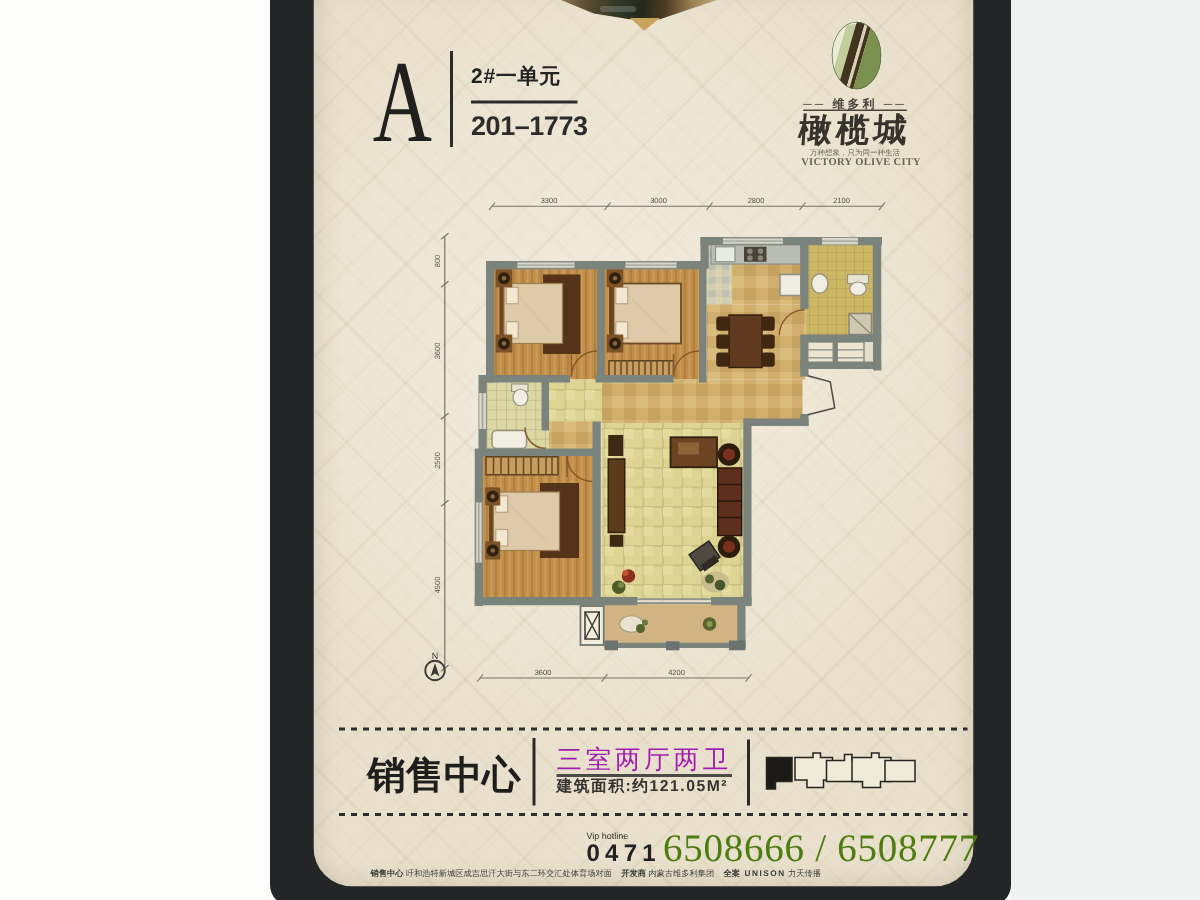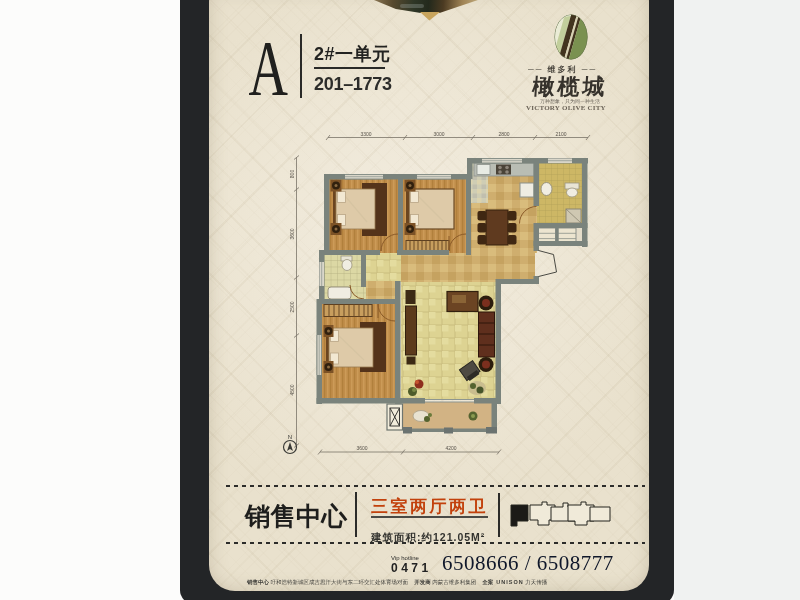--- a/index.html
+++ b/index.html
@@ -31,21 +31,21 @@
 
 <div class="abs" style="left:400px;top:4px;width:24px;height:4px;background:#aab2ae;opacity:.3;border-radius:2px;"></div>
 
 <div class="abs" style="left:420px;top:12px;width:20px;height:8.5px;clip-path:polygon(0 0,100% 0,47% 100%);background:#c8a45c;"></div>
 
 <div class="abs" style="left:241px;top:29px;width:50px;height:78px;font-family:'Liberation Serif',serif;
   font-size:78px;line-height:78px;color:#20201e;text-align:center;transform:scaleX(0.70);">A</div>
 
 <div class="abs" style="left:300px;top:34px;width:2px;height:64px;background:#2a2a28;"></div>
 
-<div class="abs" style="left:314px;top:42px;font-size:18px;font-weight:bold;color:#232321;letter-spacing:0.5px;">2#一单元</div>
+<div class="abs" style="left:314px;top:42px;font-size:14px;font-weight:bold;color:#232321;letter-spacing:0.5px;">2#一单元</div>
 
 <div class="abs" style="left:314px;top:67px;width:71px;height:2px;background:#2a2a28;"></div>
 
 <div class="abs" style="left:314px;top:74px;font-size:18px;font-weight:bold;color:#2c2c2a;letter-spacing:-0.3px;">201–1773</div>
 
 <svg class="abs" style="left:548px;top:12px;" width="46" height="52" viewBox="0 0 46 52">
   <defs>
     <clipPath id="olv">
         <ellipse cx="23" cy="25" rx="16.5" ry="22.5"></ellipse>
       </clipPath>
@@ -58,27 +58,27 @@
       <rect x="22.5" y="-10" width="2" height="72" fill="#d8d2b4"></rect>
       <rect x="24.5" y="-10" width="2.5" height="72" fill="#42341f"></rect>
       <rect x="27" y="-10" width="14" height="72" fill="#7a9150"></rect>
       <rect x="41" y="-10" width="15" height="72" fill="#5b7540"></rect>
     </g>
     <path d="M6 10 C10 4 16 0 23 0 L23 4 C17 4 11 7 8 13 Z" fill="#f6f6ec" opacity="0.8"></path>
     <ellipse cx="23" cy="25" rx="16.5" ry="22.5" fill="none" stroke="#5d6b46" stroke-width="1"></ellipse>
   </g>
 </svg>
 
-<div class="abs" style="left:528px;top:64px;width:84px;text-align:left;font-size:8px;font-weight:bold;color:#4a463e;letter-spacing:2px;">── 维多利 ──</div>
+<div class="abs" style="left:528px;top:64px;width:84px;text-align:center;font-size:8px;font-weight:bold;color:#4a463e;letter-spacing:2px;text-decoration:underline;">── 维多利 ──</div>
 
 <div class="abs" style="left:527px;top:76px;width:86px;text-align:center;font-size:22px;line-height:21px;font-weight:bold;color:#36322c;letter-spacing:3px;transform:skewX(-4deg);">橄榄城</div>
 
 <div class="abs" style="left:528px;top:98px;width:84px;text-align:center;font-size:5px;color:#6a645a;">万种想象，只为同一种生活</div>
 
-<div class="abs" style="left:526px;top:104px;width:88px;text-align:left;font-family:'Liberation Serif',serif;font-size:7px;font-weight:bold;color:#6b6357;letter-spacing:0.2px;">VICTORY&nbsp;OLIVE&nbsp;CITY</div>
+<div class="abs" style="left:526px;top:104px;width:88px;text-align:right;font-family:'Liberation Serif',serif;font-size:7px;font-weight:bold;color:#6b6357;letter-spacing:0.2px;">VICTORY&nbsp;OLIVE&nbsp;CITY</div>
 
 <svg class="abs" style="left:270px;top:128px;" width="340" height="342" viewBox="270 128 340 342">
 <defs>
   <pattern id="wood" width="6" height="24" patternUnits="userSpaceOnUse">
     <rect width="6" height="24" fill="#c08d4a"></rect>
     <rect x="0" width="1.2" height="24" fill="#b1803c"></rect>
     <rect x="3" width="1.4" height="24" fill="#cc9b58"></rect>
   </pattern>
   <pattern id="tancheck" width="16" height="16" patternUnits="userSpaceOnUse">
     <rect width="16" height="16" fill="#cfae6e"></rect>
@@ -511,41 +511,41 @@
       <rect x="539" y="253" width="8" height="21" fill="#efe9d9" opacity="0.0"></rect>
     </g>
 </svg>
 
 <div class="abs" style="left:226px;top:485px;width:419px;height:2.2px;background:repeating-linear-gradient(90deg,#2c2c2a 0 4px,rgba(0,0,0,0) 4px 8px);"></div>
 
 <div class="abs" style="left:245px;top:499px;font-size:25.5px;font-weight:bold;color:#1e1e1c;letter-spacing:0px;">销售中心</div>
 
 <div class="abs" style="left:355px;top:492px;width:2px;height:45px;background:#2b2b29;"></div>
 
-<div class="abs" style="left:371px;top:495px;font-size:17px;font-weight:bold;color:#c2410c;letter-spacing:2.5px;">三室两厅两卫</div>
+<div class="abs" style="left:371px;top:495px;font-size:17px;font-weight:normal;color:#a21caf;letter-spacing:2.5px;">三室两厅两卫</div>
 
 <div class="abs" style="left:371px;top:516px;width:117px;height:1.5px;background:#4a4a46;"></div>
 
-<div class="abs" style="left:371px;top:531px;font-size:10.5px;font-weight:bold;color:#33332f;letter-spacing:1px;">建筑面积:约121.05M²</div>
+<div class="abs" style="left:371px;top:517px;font-size:10.5px;font-weight:bold;color:#33332f;letter-spacing:1px;">建筑面积:约121.05M²</div>
 
 <div class="abs" style="left:498px;top:493px;width:2px;height:44px;background:#2b2b29;"></div>
 
 <svg class="abs" style="left:508px;top:497px;" width="106" height="36" viewBox="0 0 106 36">
   <g stroke="#25241f" stroke-width="1" fill="#f0ead9">
     <path d="M22 8 h12 v-3 h5 v3 h8 v15 h-6 v5 h-11 v-5 h-8 z"></path>
     <path d="M43 10 h12 v-4 h5 v4 h8 v14 h-25 z"></path>
     <path d="M60 8 h13 v-3 h5 v3 h8 v16 h-7 v4 h-12 v-4 h-7 z"></path>
     <path d="M82 10 h20 v14 h-20 z"></path>
     <path d="M3 8 h17 v16 h-11 v5 h-6 z" fill="#1b1a17"></path>
   </g>
 </svg>
 
 <div class="abs" style="left:226px;top:541.5px;width:419px;height:2.2px;background:repeating-linear-gradient(90deg,#2c2c2a 0 4px,rgba(0,0,0,0) 4px 8px);"></div>
 
 <div class="abs" style="left:391px;top:555px;font-size:6px;color:#2c2c2a;">Vip&nbsp;hotline</div>
 
-<div class="abs" style="left:391px;top:561px;font-size:12px;font-weight:bold;color:#222;letter-spacing:3.5px;">0471</div>
-
-<div class="abs" style="left:442px;top:551px;font-family:'Liberation Serif',serif;font-size:21px;color:#0f172a;letter-spacing:0.5px;">6508666&nbsp;/&nbsp;6508777</div>
+<div class="abs" style="left:391px;top:561px;font-size:16px;font-weight:bold;color:#222;letter-spacing:3.5px;">0471</div>
+
+<div class="abs" style="left:442px;top:551px;font-family:'Liberation Serif',serif;font-size:26px;color:#4d7c0f;letter-spacing:0.5px;">6508666&nbsp;/&nbsp;6508777</div>
 
 <div class="abs" style="left:247px;top:579px;width:400px;font-size:5.5px;color:#3b3b37;white-space:nowrap;">
 <b>销售中心</b>&nbsp;吁和浩特新城区成吉思汗大街与东二环交汇处体育场对面&nbsp;&nbsp;&nbsp;&nbsp;<b>开发商</b>&nbsp;内蒙古维多利集团&nbsp;&nbsp;&nbsp;&nbsp;<b>全案</b>&nbsp;&nbsp;<b style="letter-spacing:1px;">UNISON</b>&nbsp;力天传播
 </div>
 
 </body></html>

